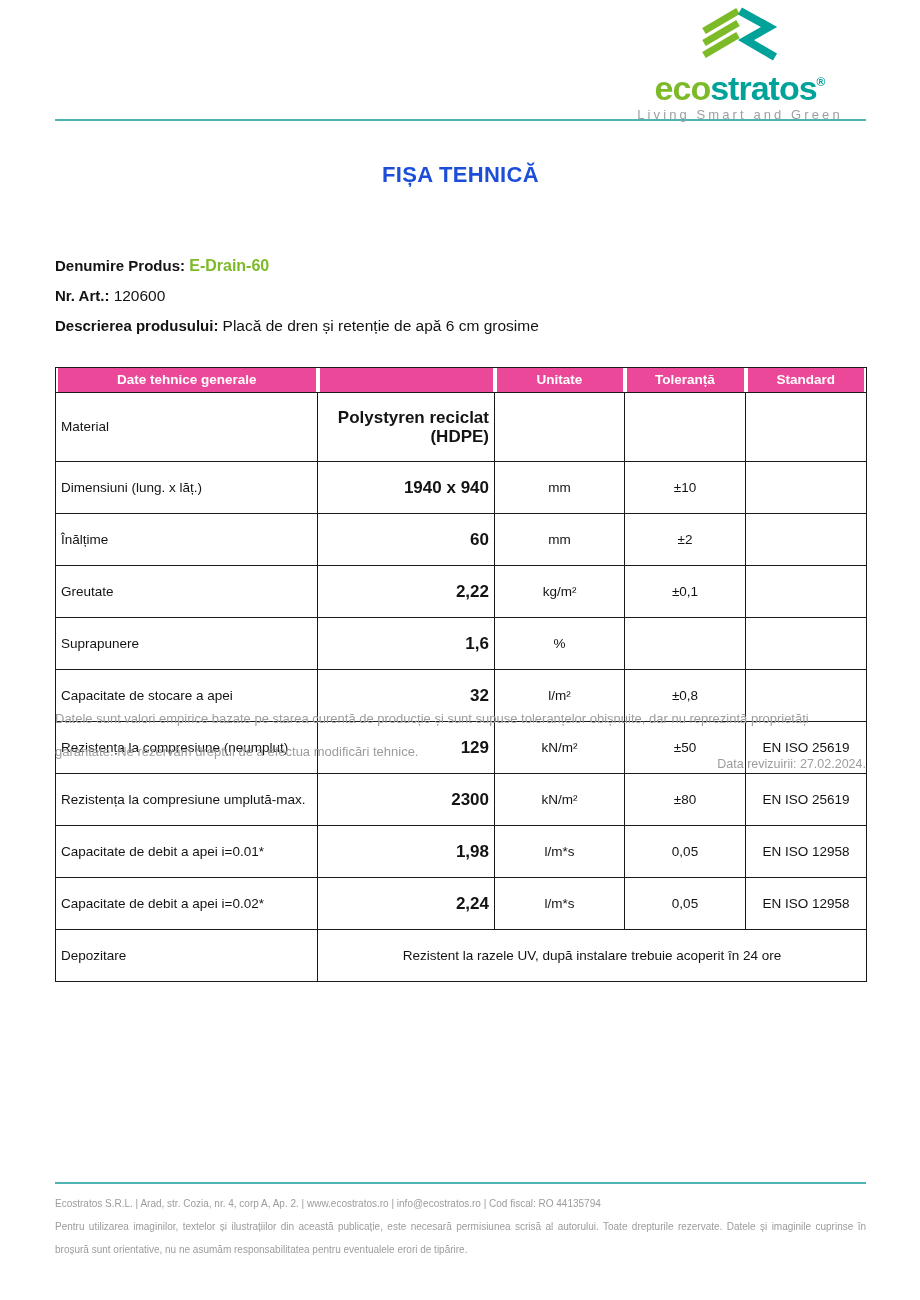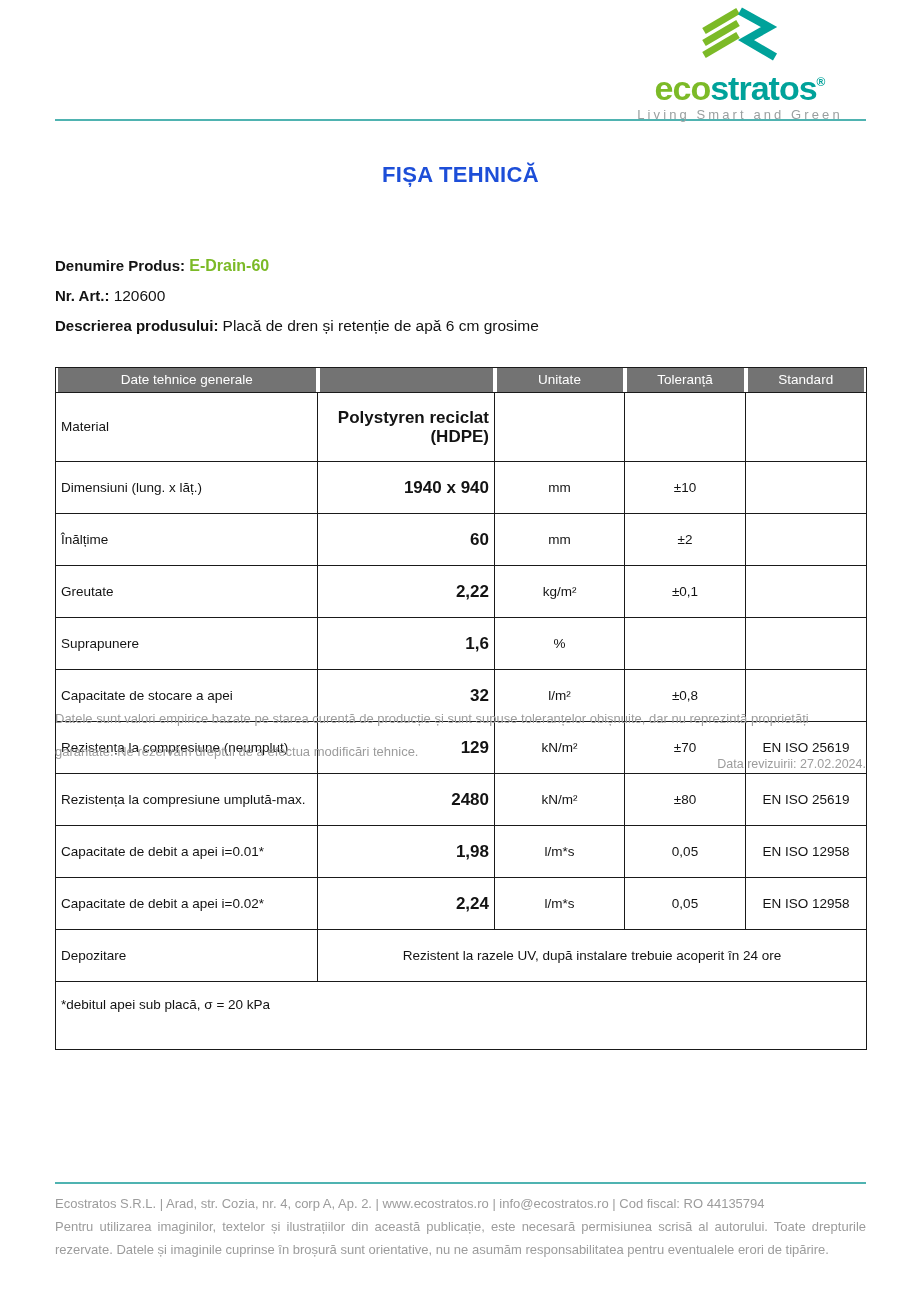--- a/index.html
+++ b/index.html
@@ -28,33 +28,33 @@
   .product p { margin:0 0 12px 0; line-height:18px; }
   .lbl { font-weight:bold; }
   .product-name { color:#7CBA27; font-weight:bold; font-size:16px; }
   .plain { font-weight:normal; font-size:15.5px; }
 
   
   .spec-table-wrap { top:367px; }
   table { border-collapse:collapse; table-layout:fixed; width:811px; border:1px solid #1a1a1a; }
   td { border:1px solid #1a1a1a; height:21px; font-size:13.5px; padding:15px 5px; line-height:1.12; }
   th { border:0; border-top:1px solid #1a1a1a; border-bottom:1px solid #1a1a1a; padding:0; height:24px; }
-  th .hd { background:#737373; color:#fff; font-weight:normal; font-size:13.5px; margin:0 2px; height:24px; line-height:24px; }
+  th .hd { background:#ec4899; color:#fff; font-weight:bold; font-size:13.5px; margin:0 2px; height:24px; line-height:24px; }
   .c-label { text-align:left; }
   .c-val { text-align:right; font-weight:bold; font-size:17px; }
   .c-unit, .c-tol, .c-std { text-align:center; }
   .c-span { text-align:center; }
   .c-foot { height:37px; vertical-align:top; }
 
   
   .disclaimer { top:702px; color:#9C9C9C; font-size:13px; line-height:33px; }
   .revision { top:757px; color:#9C9C9C; font-size:12.5px; text-align:right; }
 
   
-  .footer { top:1182px; border-top:2px solid #4FB3B1; padding-top:8px; color:#9C9C9C; font-size:13px; line-height:23px; }
+  .footer { top:1182px; border-top:2px solid #4FB3B1; padding-top:8px; color:#9C9C9C; font-size:10px; line-height:23px; }
   .footer p { margin:0; }
   .footer .justified { text-align:justify; }
 </style>
 </head>
 <body>
 
 <div class="content header">
   <div class="logo">
     <svg class="logo-mark" width="80" height="58" viewBox="0 0 80 58" fill="none" xmlns="http://www.w3.org/2000/svg">
       <g stroke="#7CBA27" stroke-width="7">
@@ -145,26 +145,26 @@
           <td class="c-label">Capacitate de stocare a apei</td>
           <td class="c-val">32</td>
           <td class="c-unit">l/m²</td>
           <td class="c-tol">±0,8</td>
           <td class="c-std"></td>
         </tr>
         <tr>
           <td class="c-label">Rezistența la compresiune (neumplut)</td>
           <td class="c-val">129</td>
           <td class="c-unit">kN/m²</td>
-          <td class="c-tol">±70</td>
+          <td class="c-tol">±50</td>
           <td class="c-std">EN ISO 25619</td>
         </tr>
         <tr>
           <td class="c-label">Rezistența la compresiune umplută-max.</td>
-          <td class="c-val">2480</td>
+          <td class="c-val">2300</td>
           <td class="c-unit">kN/m²</td>
           <td class="c-tol">±80</td>
           <td class="c-std">EN ISO 25619</td>
         </tr>
         <tr>
           <td class="c-label">Capacitate de debit a apei i=0.01*</td>
           <td class="c-val">1,98</td>
           <td class="c-unit">l/m*s</td>
           <td class="c-tol">0,05</td>
           <td class="c-std">EN ISO 12958</td>
@@ -173,23 +173,20 @@
           <td class="c-label">Capacitate de debit a apei i=0.02*</td>
           <td class="c-val">2,24</td>
           <td class="c-unit">l/m*s</td>
           <td class="c-tol">0,05</td>
           <td class="c-std">EN ISO 12958</td>
         </tr>
         <tr>
           <td class="c-label">Depozitare</td>
           <td class="c-span" colspan="4">Rezistent la razele UV, după instalare trebuie acoperit în 24 ore</td>
         </tr>
-        <tr>
-          <td class="c-foot" colspan="5">*debitul apei sub placă, σ = 20 kPa</td>
-        </tr>
       </tbody>
   </table>
 </div>
 
 <div class="content disclaimer">Datele sunt valori empirice bazate pe starea curentă de producție și sunt supuse toleranțelor obișnuite, dar nu reprezintă proprietăți garantate. Ne rezervăm dreptul de a efectua modificări tehnice.</div>
 <div class="content revision">Data revizuirii: 27.02.2024.</div>
 
 <div class="content footer">
   <p>Ecostratos S.R.L. | Arad, str. Cozia, nr. 4, corp A, Ap. 2. | www.ecostratos.ro | info@ecostratos.ro | Cod fiscal: RO 44135794</p>
   <p class="justified">Pentru utilizarea imaginilor, textelor și ilustrațiilor din această publicație, este necesară permisiunea scrisă al autorului. Toate drepturile rezervate. Datele și imaginile cuprinse în broșură sunt orientative, nu ne asumăm responsabilitatea pentru eventualele erori de tipărire.</p>

